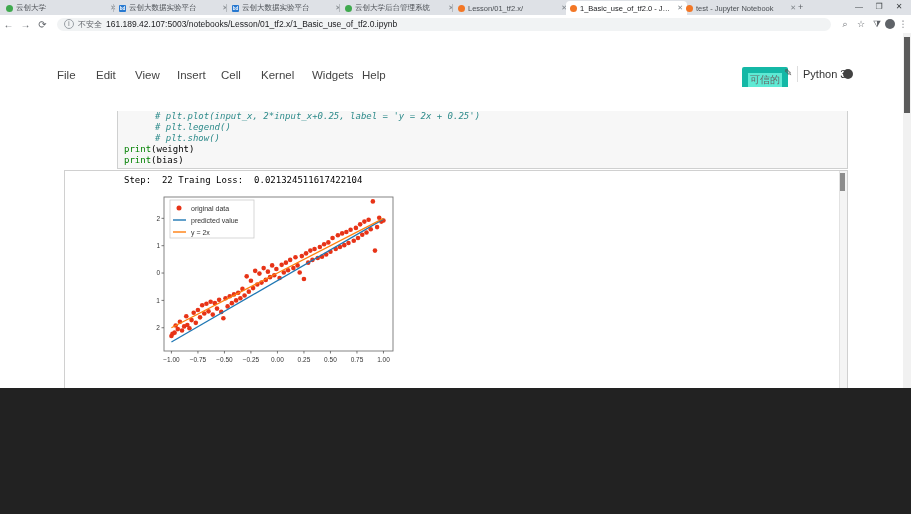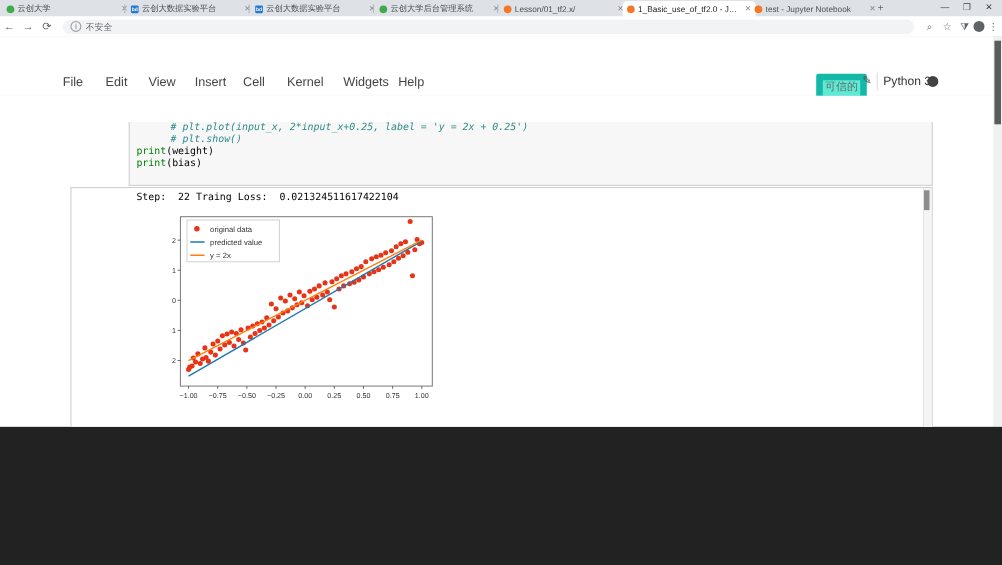--- a/index.html
+++ b/index.html
@@ -130,20 +130,21 @@
     <div class="wctl abs" style="left:892px;">✕</div>
   </div>
 
   <div id="addrbar" class="abs">
     <span class="navic">←</span>
     <span class="navic">→</span>
     <span class="navic">⟳</span>
     <div id="omnibox">
       <span class="info">i</span>
       <span class="sec">不安全</span>
+      <span class="url">161.189.42.107:5003/notebooks/Lesson/01_tf2.x/1_Basic_use_of_tf2.0.ipynb</span>
     </div>
     <span class="rtic">⌕</span>
     <span class="rtic">☆</span>
     <span class="rtic">⧩</span>
     <span id="avatar"></span>
     <span class="rtic">⋮</span>
   </div>
 
   <div id="jheader" class="abs">
     <div id="jlogo" class="abs">
@@ -218,20 +219,21 @@
           <rect x="0.5" y="0.5" width="13" height="8" rx="1" fill="none" stroke="#333"></rect>
           <path d="M2 2.5h1M4 2.5h1M6 2.5h1M8 2.5h1M10 2.5h1M2 4.5h1M4 4.5h1M6 4.5h1M8 4.5h1M10 4.5h1M3 6.5h8" stroke="#333" stroke-width="0.8"></path>
         </svg>
     </div>
   </div>
 
   <div id="nbbody" class="abs">
 
     <div id="cell1-input" class="abs cm">
       <div class="cm-line cm-comment"># plt.plot(input_x, 2*input_x+0.25, label = 'y = 2x + 0.25')</div>
+      <div class="cm-line cm-comment"># plt.legend()</div>
       <div class="cm-line cm-comment"># plt.show()</div>
       <div class="cm-line"><span class="cm-builtin">print</span><span>(weight)</span></div>
       <div class="cm-line"><span class="cm-builtin">print</span><span>(bias)</span></div>
     </div>
 
     <div id="outbox" class="abs">
       <div class="outtxt abs" style="left:59px;top:4px;">Step:  22 Traing Loss:  0.021324511617422104</div>
 
       <div class="abs" style="left:91px;top:22px;">
         <svg id="fig1-svg" width="242" height="180">

